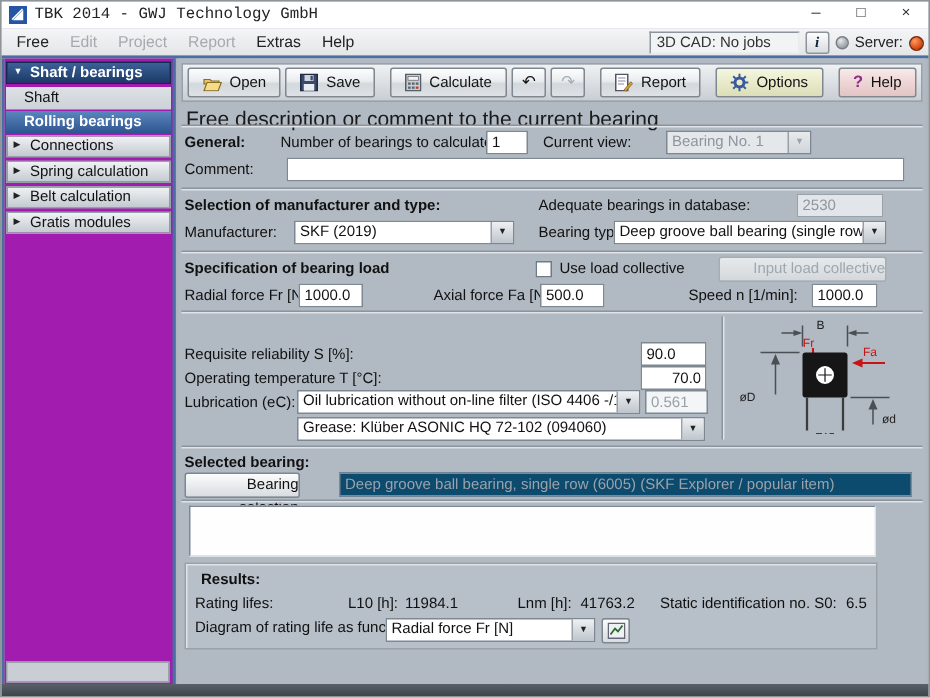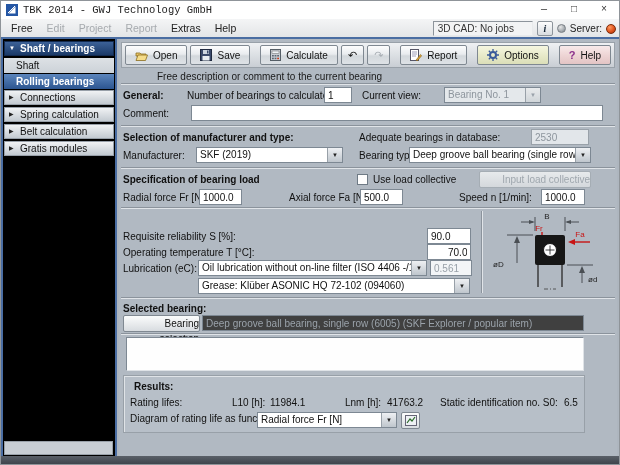--- a/index.html
+++ b/index.html
@@ -22,51 +22,51 @@
   .dot { border-radius:50%; }
   .dot.gray { width:9px; height:9px; background:radial-gradient(circle at 35% 30%, #e8e8e8, #9aa0a6 70%); border:1px solid #787e84; }
   .dot.red { width:10px; height:10px; background:radial-gradient(circle at 35% 30%, #ff9a60, #e0541e 55%, #9c2e08); border:1px solid #7c2a08; }
   .server-label { font-size:10px; color:#222; }
 
   
   .content { position:absolute; top:38px; left:0; right:0; bottom:8px; border-left:2px solid #4a6da2; background:#aeb6bf; }
   .bottom-strip { position:absolute; left:0; right:0; bottom:0; height:8px; background:linear-gradient(#5a6068,#3e444c); }
 
   
-  .sidebar { position:absolute; left:0; top:0; width:114px; bottom:0; border-right:2px solid #4a6da2; background:#000000; padding:2px 1px 1px 1px; }
+  .sidebar { position:absolute; left:0; top:0; width:114px; bottom:0; border-right:2px solid #4a6da2; background:#a21caf; padding:2px 1px 1px 1px; }
   .sb-item { height:15px; line-height:13px; font-size:10px; display:flex; align-items:center; margin-bottom:1px; }
   .sb-group { background:linear-gradient(#f0f2f4,#c3cad1); border:1px solid #98a0a9; color:#111; padding:0 4px; gap:4px; margin-bottom:2px; }
   .sb-group .tri { font-size:6px; color:#222; width:7px; }
   .sb-group-active { background:linear-gradient(#3c6197,#1b3a68); border-color:#122a50; color:#fff; font-weight:bold; }
   .sb-group-active .tri { color:#fff; }
   .sb-sub { padding:0 4px 0 12px; background:linear-gradient(#dde1e5,#ccd2d8); color:#111; }
   .sb-sub-selected { background:linear-gradient(#5c86bd,#2c5590); color:#fff; font-weight:bold; }
   .sb-bottom { position:absolute; left:1px; right:2px; bottom:1px; height:14px; background:#c8ced4; border:1px solid #99a1a9; }
 
   
   .main { position:absolute; left:116px; top:0; right:2px; bottom:0; background:#b1b9c2; }
 
   .toolbar { position:absolute; left:2px; right:2px; top:3px; height:26px; background:linear-gradient(#eff1f3,#c9ced4); border:1px solid #99a1a9; display:flex; align-items:center; padding:0 3px; gap:3px; }
   .tb-btn { height:20px; display:flex; align-items:center; justify-content:center; gap:5px; background:linear-gradient(#fdfdfd 0%,#e9ecef 45%,#d3d8dc 55%,#dee2e6 100%); border:1px solid #7f8891; border-radius:2px; font-size:10px; color:#111; padding:0 9px; white-space:nowrap; }
   .tb-btn.small { padding:0 6px; font-size:11px; line-height:10px; }
   .tb-btn.disabled { color:#a8aeb4; }
   .tb-btn.options-tint { background:linear-gradient(#f5f6e0 0%,#e8eaca 50%,#dbdeb8 100%); }
   .tb-btn.help-tint { background:linear-gradient(#f8eaea 0%,#eed5d5 50%,#e3c4c4 100%); }
   .spacer { flex:1; }
 
-  .hint { position:absolute; left:5px; top:32px; font-size:10px; color:#1a1a1a;margin-left:33px; }
+  .hint { position:absolute; left:5px; top:32px; font-size:14px; color:#1a1a1a; }
 
   .sep { position:absolute; left:2px; right:2px; height:2px; border-top:1px solid #8b939c; border-bottom:1px solid #e0e4e8; }
   .row { position:absolute; left:0; right:0; height:17px; }
   .lbl { position:absolute; font-size:10px; color:#111; line-height:17px; white-space:nowrap; }
   .lbl.b { font-weight:bold; }
   .fld { position:absolute; height:16px; border:1px solid #7d8893; background:#fff; font-size:10px; color:#111; padding:0 3px; font-family:inherit; outline:none; }
   .fld.dis { background:#e2e6ea; color:#8d959d; border-color:#99a1a9; }
   .fld.dis-light { background:#f3f5f7; color:#98a0a8; }
-  .fld.dis-white { background:#404040; color:#9aa2aa; }
+  .fld.dis-white { background:#0c4a6e; color:#9aa2aa;margin-left:24px; }
   .combo { position:absolute; height:16px; display:flex; border:1px solid #7d8893; background:#fff; }
   .combo-text { flex:1; font-size:10px; color:#111; padding:0 3px; line-height:14px; white-space:nowrap; overflow:hidden; }
   .combo-arrow { width:15px; background:linear-gradient(#eef0f3,#bfc6cd); border-left:1px solid #98a0a8; text-align:center; font-size:6px; line-height:14px; color:#222; }
   .combo.dis { background:#e4e8eb; }
   .combo.dis .combo-text { color:#8d959d; }
   .combo.dis .combo-arrow { color:#9aa2aa; background:linear-gradient(#e8eaec,#d0d5d9); }
   .cbx { position:absolute; width:11px; height:11px; top:3px; background:#fdfdfd; border:1px solid #6e7a85; font-size:9px; line-height:9px; text-align:center; color:#10264e; font-weight:bold; }
   .btn { position:absolute; height:17px; background:linear-gradient(#fbfcfc,#d8dce0); border:1px solid #7f8891; border-radius:2px; font-size:10px; color:#111; text-align:right; line-height:15px; font-family:inherit; }
   .btn.dis { background:linear-gradient(#e7eaec,#d4d8dc); color:#9fa7ae; border-color:#a5adb4; }
 

